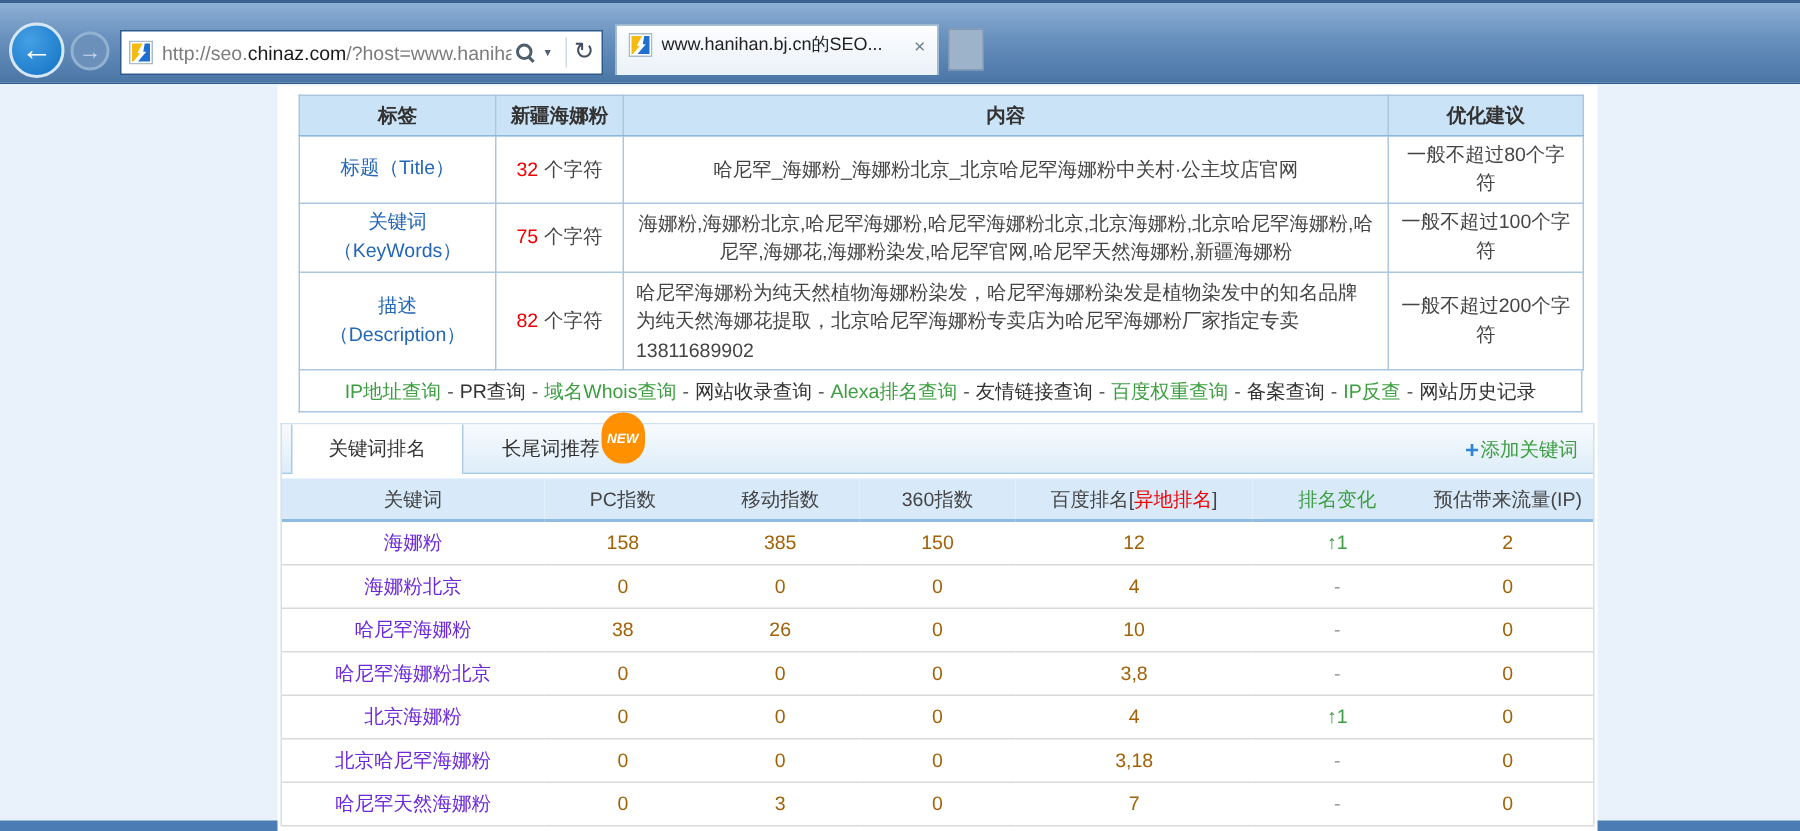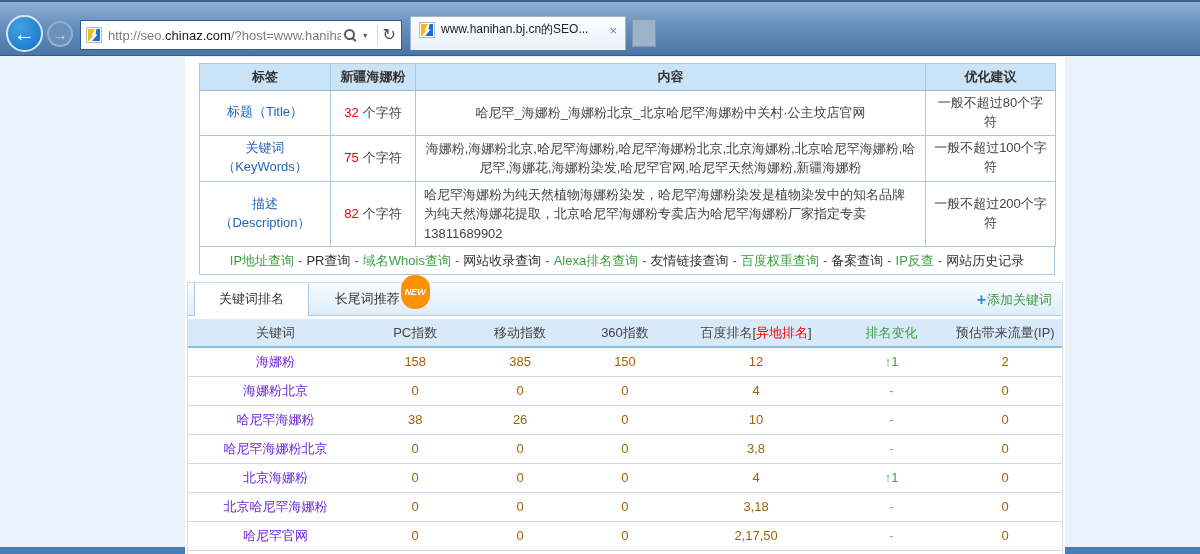--- a/index.html
+++ b/index.html
@@ -270,29 +270,20 @@
               <tr>
                 <td class="kw">北京哈尼罕海娜粉</td>
                 <td class="num">0</td>
                 <td class="num">0</td>
                 <td class="num">0</td>
                 <td class="num">3,18</td>
                 <td class="dash">-</td>
                 <td class="num">0</td>
               </tr>
               <tr>
-                <td class="kw">哈尼罕官网</td>
-                <td class="num">0</td>
-                <td class="num">0</td>
-                <td class="num">0</td>
-                <td class="num">2,17,50</td>
-                <td class="dash">-</td>
-                <td class="num">0</td>
-              </tr>
-              <tr>
                 <td class="kw">哈尼罕天然海娜粉</td>
                 <td class="num">0</td>
                 <td class="num">3</td>
                 <td class="num">0</td>
                 <td class="num">7</td>
                 <td class="dash">-</td>
                 <td class="num">0</td>
               </tr>
             </tbody>
         </table>

